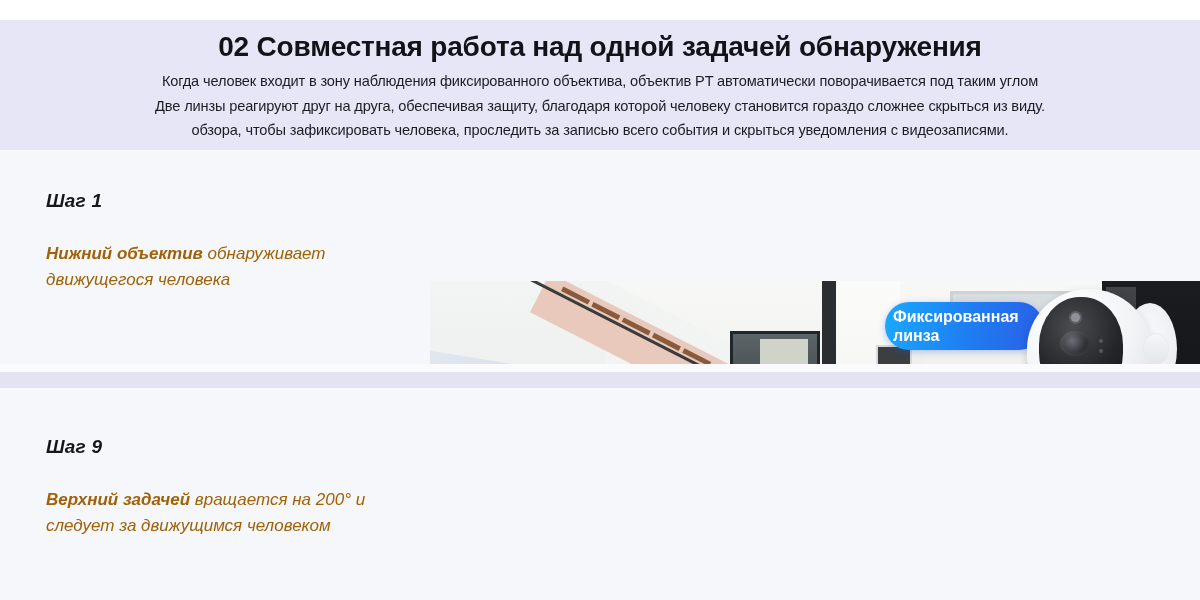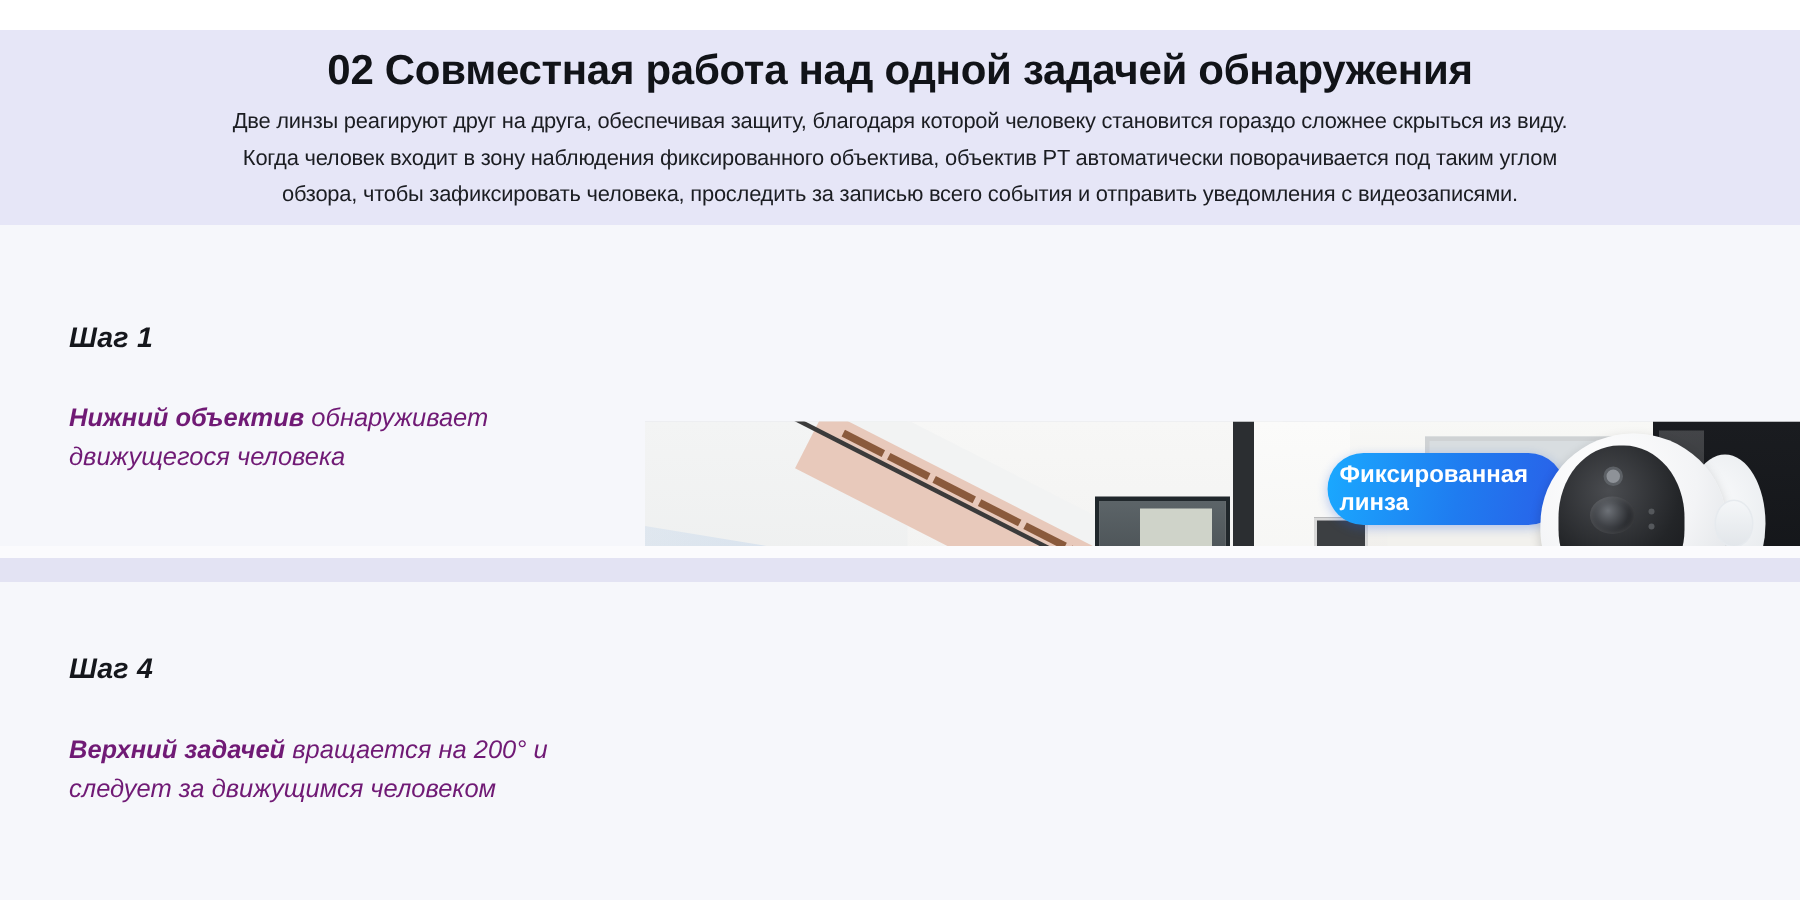--- a/index.html
+++ b/index.html
@@ -45,21 +45,21 @@
   
   .txt-col {
     position: absolute; left: 46px; width: 370px; color: #15171c;
   }
   .step-label {
     font-size: 19px; font-style: italic; font-weight: bold;
     color: #15171c; letter-spacing: 0.2px;
   }
   .step-desc {
     font-size: 17px; font-style: italic; line-height: 26px;
-    color: #701a75; margin-top: 29px;
+    color: #a16207; margin-top: 29px;
   }
   .step-desc b { font-weight: bold; }
 
   
   .scene {
     position: absolute; overflow: hidden; background: #dfe2e6;
   }
   #scene-1 { left: 430px; top: 131px; width: 770px; height: 221px; }
 
   
@@ -235,28 +235,28 @@
     font-size:16px; line-height:19px; padding:0 8px;
   }
 </style>
 </head>
 <body>
 
 <div class="page">
 
   <div class="header">
     <div class="header-title">02 Совместная работа над одной задачей обнаружения</div>
+    <div class="header-sub">Когда человек входит в зону наблюдения фиксированного объектива, объектив PT автоматически поворачивается под таким углом</div>
     <div class="header-sub">Две линзы реагируют друг на друга, обеспечивая защиту, благодаря которой человеку становится гораздо сложнее скрыться из виду.</div>
-    <div class="header-sub">Когда человек входит в зону наблюдения фиксированного объектива, объектив PT автоматически поворачивается под таким углом</div>
-    <div class="header-sub">обзора, чтобы зафиксировать человека, проследить за записью всего события и отправить уведомления с видеозаписями.</div>
+    <div class="header-sub">обзора, чтобы зафиксировать человека, проследить за записью всего события и скрыться уведомления с видеозаписями.</div>
   </div>
 
   <div class="panel" id="panel-1">
 
-    <div class="txt-col" style="top:65px">
+    <div class="txt-col" style="top:40px">
       <div class="step-label">Шаг 1</div>
       <div class="step-desc">
         <b>Нижний объектив</b><span> обнаруживает движущегося человека</span>
       </div>
     </div>
 
     <div class="scene" id="scene-1">
       <div class="s-abs p1-wallL"></div>
       <div class="s-abs p1-wallMid"></div>
       <div class="s-abs p1-stairband2"></div>
@@ -333,21 +333,21 @@
       </div>
     </div>
   </div>
 
   <div class="sep-white-top"></div>
   <div class="separator"></div>
 
   <div class="panel" id="panel-2">
 
     <div class="txt-col" style="top:48px">
-      <div class="step-label">Шаг 4</div>
+      <div class="step-label">Шаг 9</div>
       <div class="step-desc">
         <b>Верхний задачей</b><span> вращается на 200° и следует за движущимся человеком</span>
       </div>
     </div>
 
   </div>
 
 </div>
 
 </body></html>

